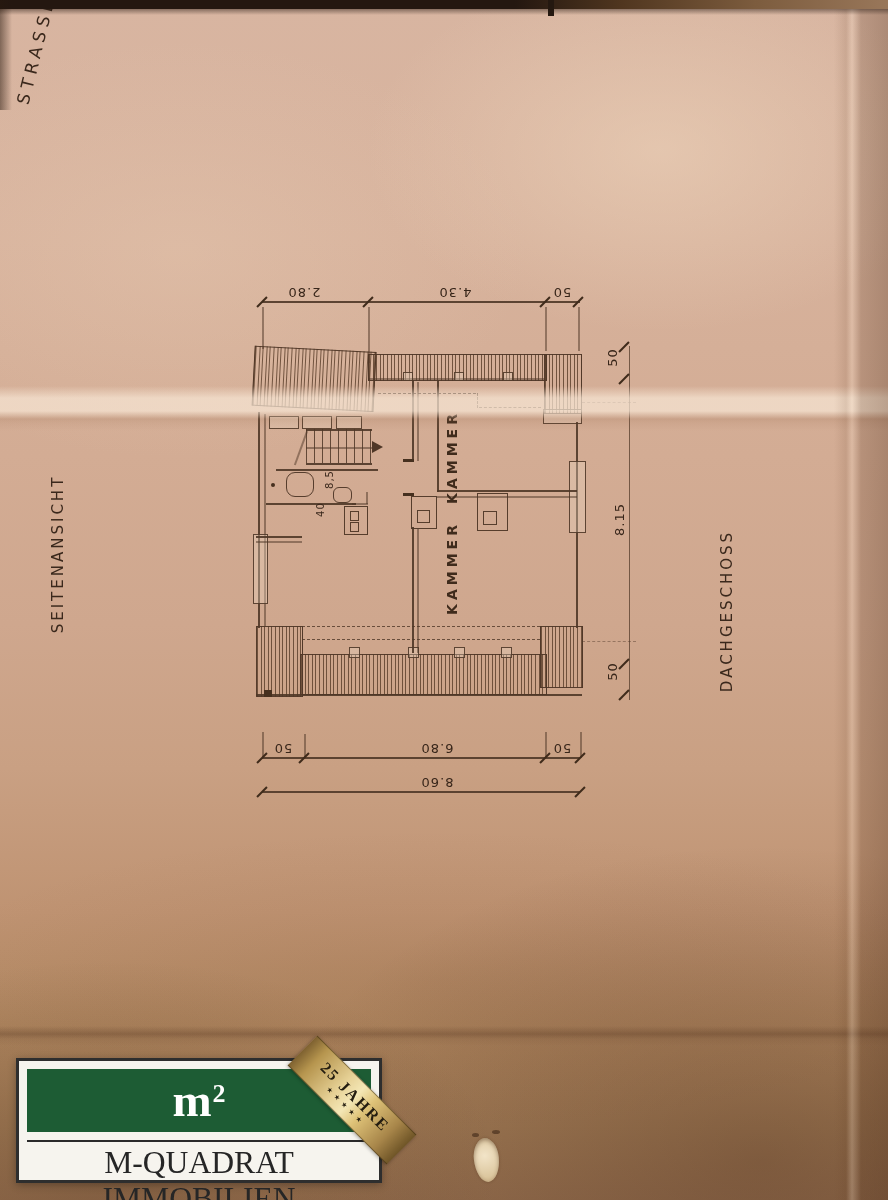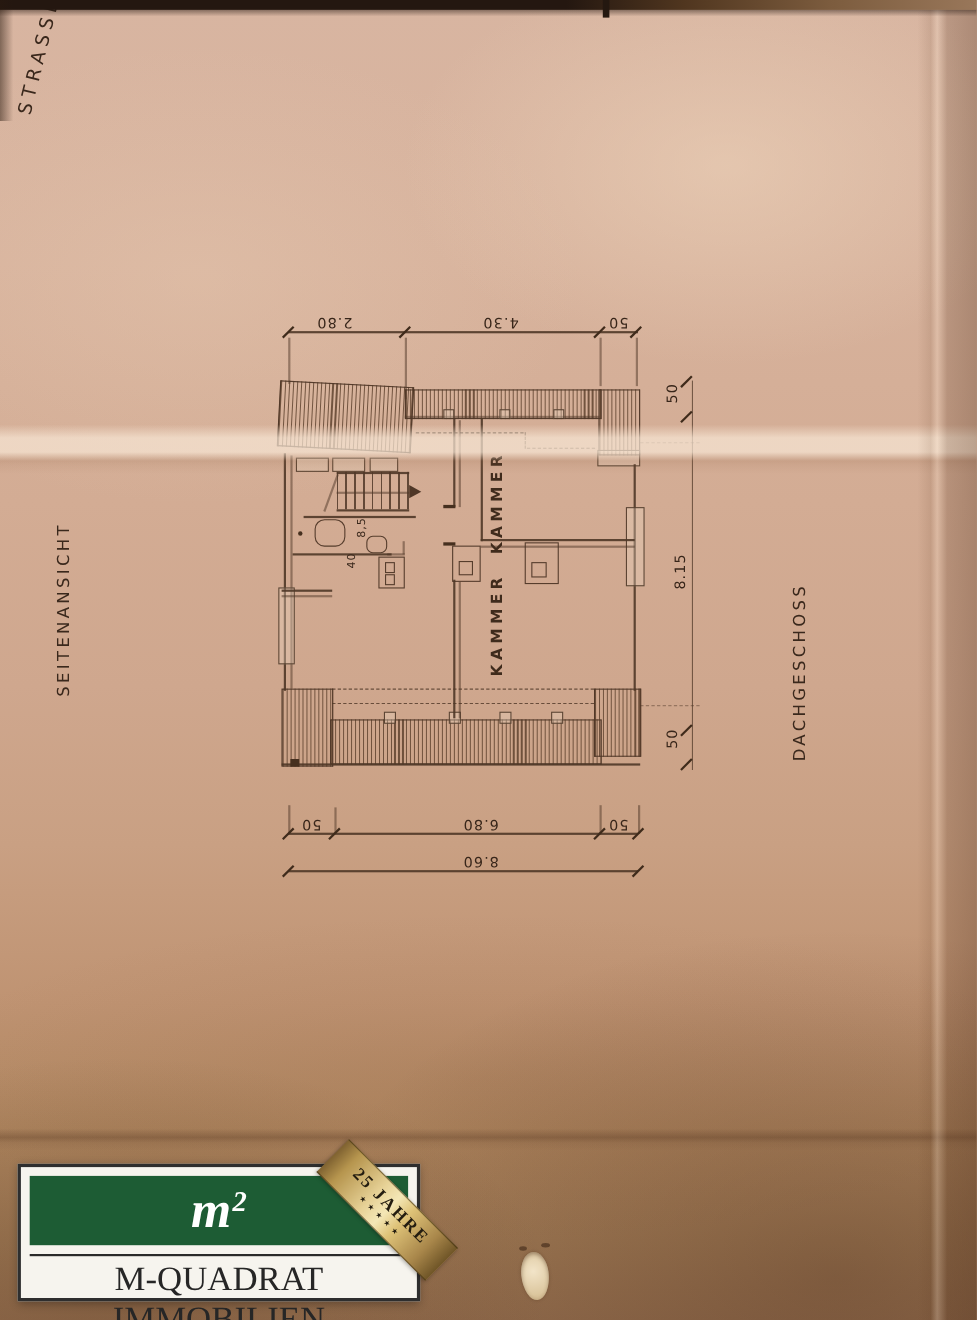--- a/index.html
+++ b/index.html
@@ -52,21 +52,21 @@
     background:linear-gradient(180deg, rgba(36,23,16,.45), transparent);}
   .edge-left{position:absolute;left:0;top:0;width:12px;height:110px;
     background:linear-gradient(90deg, rgba(40,25,15,.5), transparent);}
   .top-tick{position:absolute;left:548px;top:0;width:6px;height:16px;background:#241810;}
 
   
   .logo{position:absolute;left:16px;top:1058px;width:366px;height:125px;background:#f6f4ee;
     border:3px solid #2e2e2e;box-sizing:border-box;box-shadow:0 2px 8px rgba(0,0,0,.3);}
   .logo-green{position:absolute;left:8px;top:8px;right:8px;height:63px;background:#1d5c34;
     display:flex;align-items:center;justify-content:center;}
-  .m2{color:#fff;font-family:"Liberation Serif",serif;font-weight:bold;font-size:47px;line-height:1;font-style:italic;}
+  .m2{color:#fff;font-family:"Liberation Serif",serif;font-weight:bold;font-size:47px;line-height:1;}
   .m2 sup{font-size:26px;vertical-align:14px;margin-left:1px;}
   .logo-rule{position:absolute;left:8px;right:8px;top:79px;height:2px;background:#2a2a2a;}
   .logo-company{position:absolute;left:0;right:0;top:84px;text-align:center;
     font-family:"Liberation Serif",serif;font-size:31px;color:#262626;letter-spacing:0px;
     transform:scaleX(1.02);}
   .ribbon{position:absolute;left:282px;top:1079px;width:140px;height:40px;transform:rotate(45deg);
     background:linear-gradient(90deg,#7e6130 0%,#b6954e 12%,#e7d297 38%,#f4e7b6 50%,#dec277 62%,#a8864a 85%,#6f5527 100%);
     border-top:1px solid rgba(60,45,15,.6);border-bottom:1px solid rgba(60,45,15,.6);
     display:flex;flex-direction:column;align-items:center;justify-content:center;
     box-shadow:0 1px 4px rgba(0,0,0,.35);}

